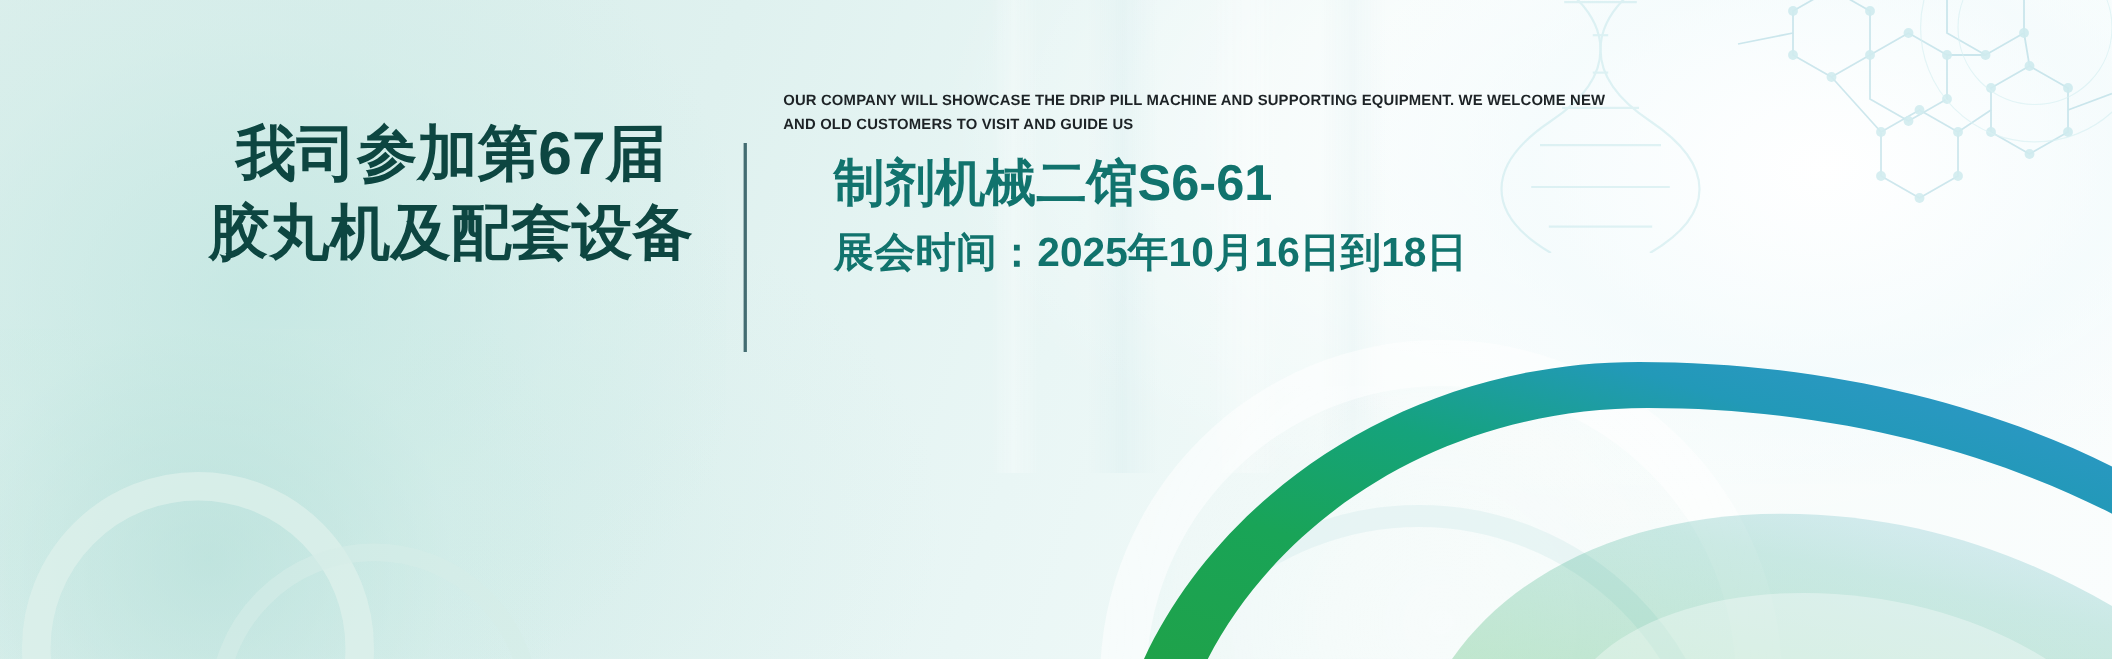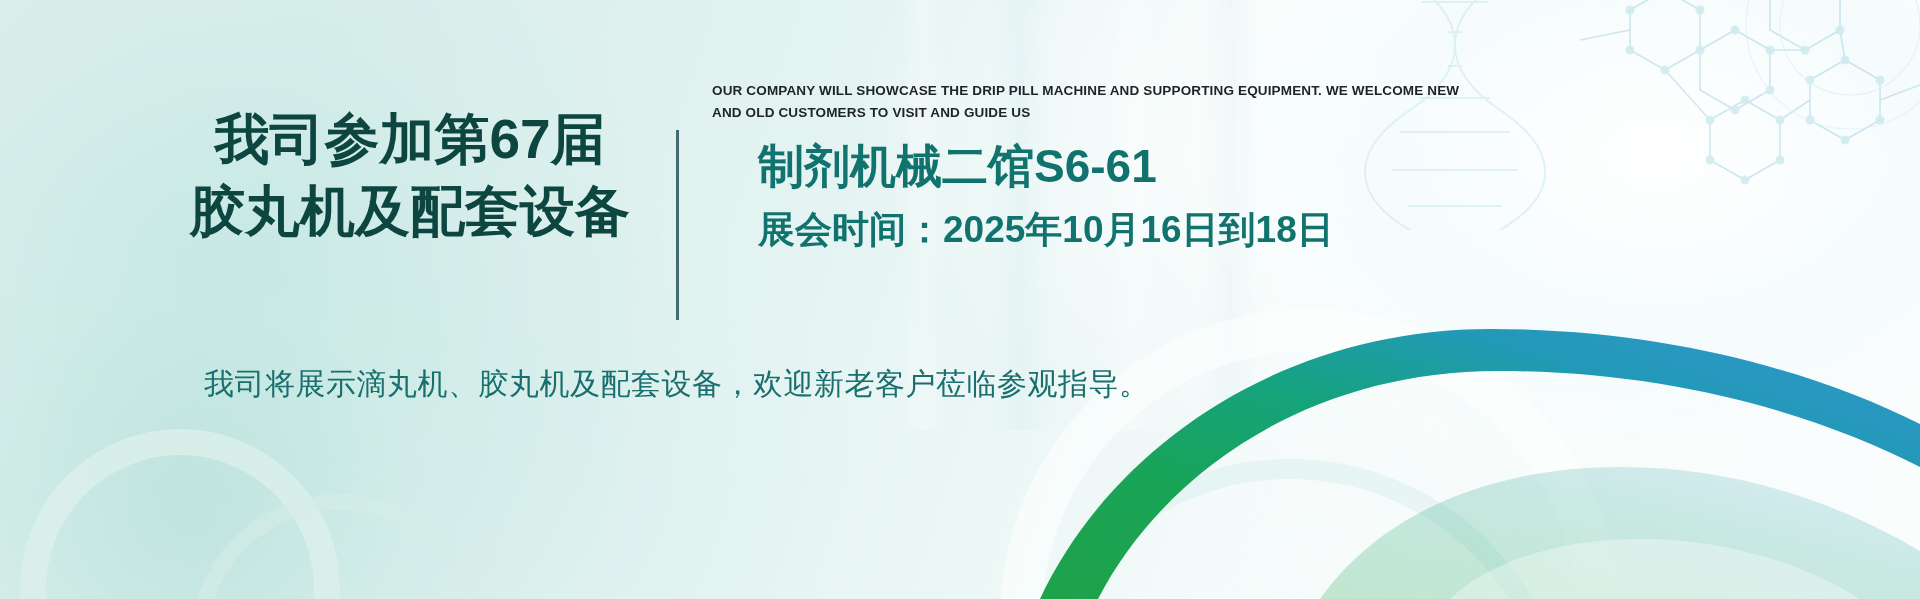--- a/index.html
+++ b/index.html
@@ -254,15 +254,14 @@
 
     <div class="divider"></div>
 
     <div class="eyebrow">OUR COMPANY WILL SHOWCASE THE DRIP PILL MACHINE AND SUPPORTING EQUIPMENT. WE WELCOME NEW AND OLD CUSTOMERS TO VISIT AND GUIDE US</div>
 
     <div class="info-block">
       <div class="hall">制剂机械二馆S6-61</div>
       <div class="info-line">展会时间：2025年10月16日到18日</div>
     </div>
 
-    <div class="caption">我司将展示滴丸机、胶丸机及配套设备，欢迎新老客户莅临参观指导。</div>
   </div>
 </div>
 
 </body></html>

